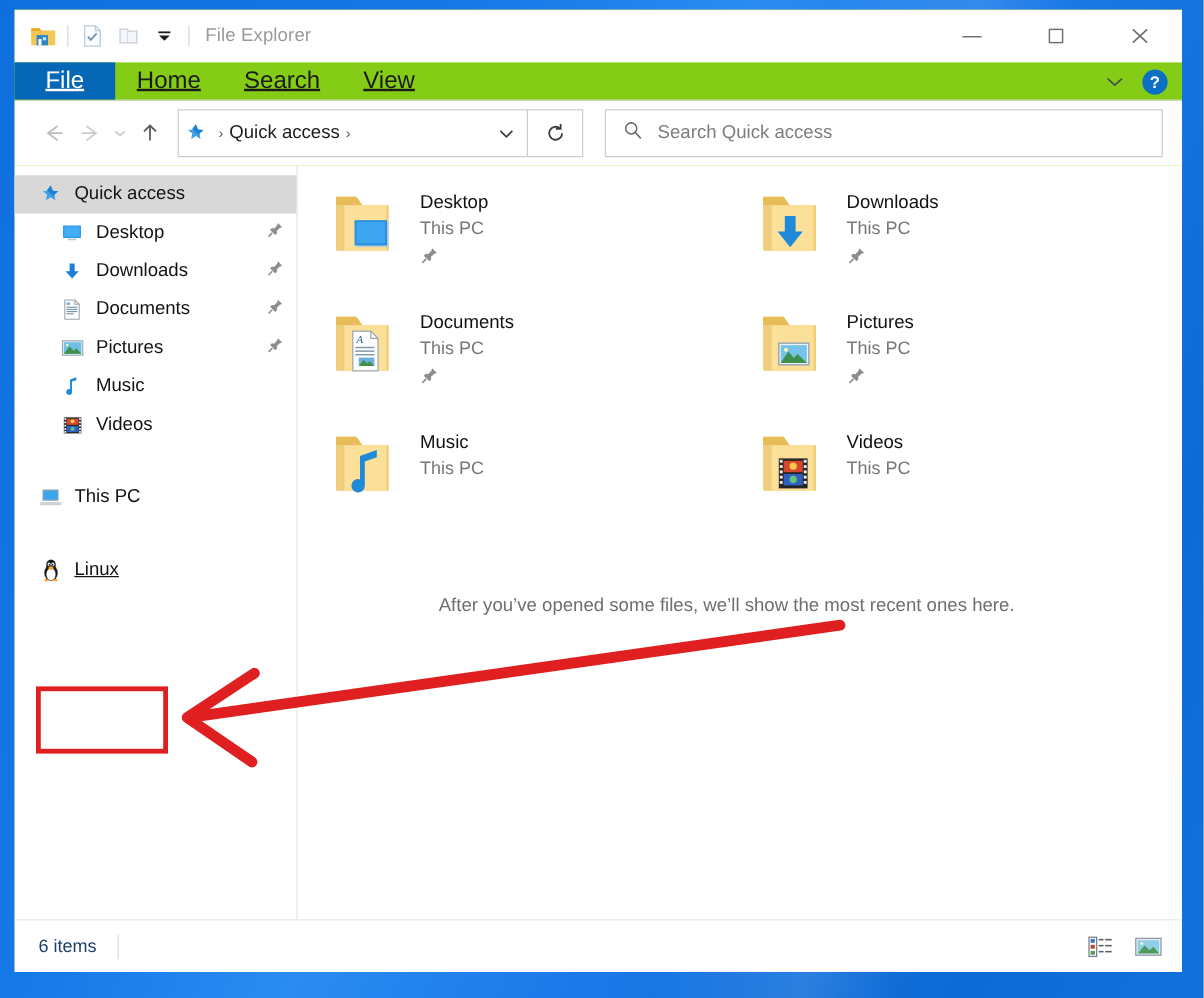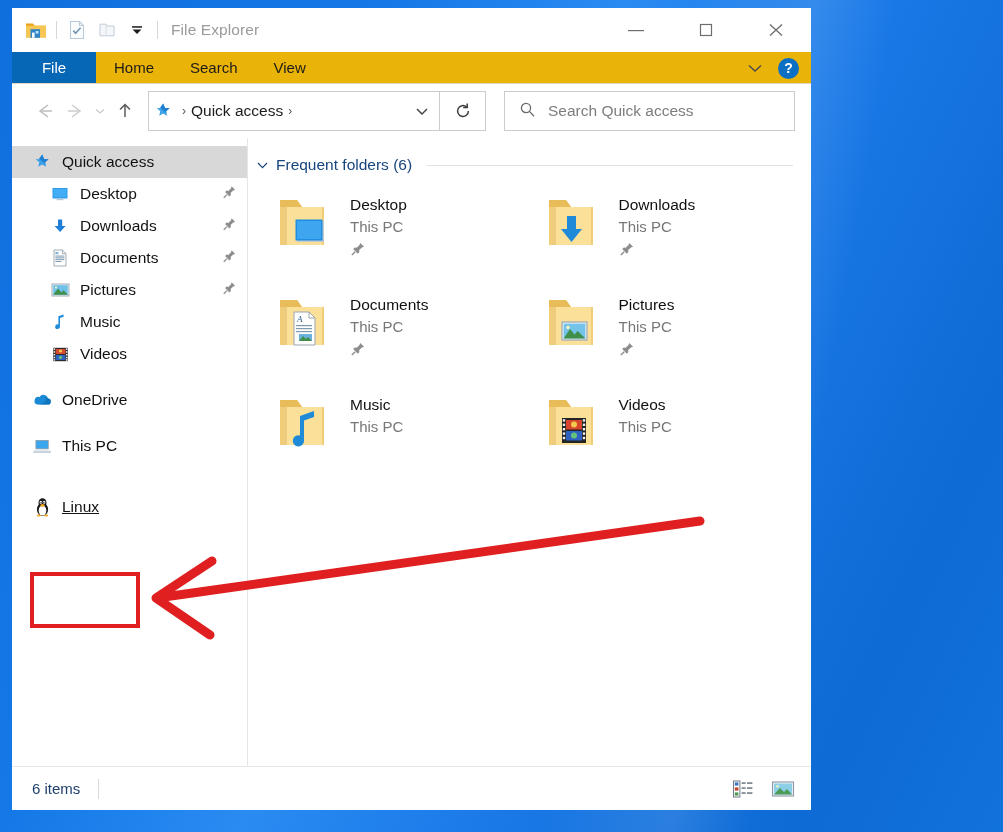--- a/index.html
+++ b/index.html
@@ -15,22 +15,22 @@
   .desktop-sheen {
     position: absolute; inset: 0;
     background: linear-gradient(100deg, rgba(255,255,255,0) 60%, rgba(255,255,255,0.10) 71%, rgba(255,255,255,0) 78%);
     pointer-events: none;
   }
 
   
   .window {
     position: absolute;
     left: 12px; top: 8px;
-    width: 799px; height: 802px;
-    background: #eab308;
+    width: 973px; height: 802px;
+    background: #84cc16;
     display: flex; flex-direction: column;
     overflow: hidden;
   }
 
   
   .titlebar {
     height: 44px; flex: 0 0 44px;
     background: #ffffff;
     display: flex; align-items: center;
     position: relative;
@@ -51,23 +51,24 @@
 
   
   .ribbon {
     height: 32px; flex: 0 0 32px;
     display: flex; align-items: stretch;
     position: relative;
     border-bottom: 1px solid #dededede;
   }
   .tab {
     display: flex; align-items: center; justify-content: center;
-    font-size: 15px; color: #1b1b1b;
+    font-size: 20px; color: #1b1b1b;
     padding: 0 18px;
     white-space: nowrap;
+    text-decoration: underline;
   }
   .tab.file {
     background: #0567b6; color: #ffffff;
     width: 84px; padding: 0;
   }
   .ribbon-right {
     position: absolute; right: 6px; top: 0; height: 32px;
     display: flex; align-items: center; gap: 10px;
   }
   .chev-btn { width: 26px; height: 26px; display: flex; align-items: center; justify-content: center; }
@@ -460,30 +461,20 @@
             <rect x="13.9" y="8" width="1.5" height="1.5" fill="#f0f0f0"></rect>
             <rect x="13.9" y="10.8" width="1.5" height="1.5" fill="#f0f0f0"></rect>
             <rect x="13.9" y="13.2" width="1.5" height="1.5" fill="#f0f0f0"></rect>
           </svg>
         </div>
         <div class="nlabel">Videos</div>
       </div>
 
       <div class="navgap"></div>
 
-      <div class="navitem lvl0">
-        <div class="ind"></div>
-        <div class="nico">
-          <svg width="20" height="14" viewBox="0 0 20 14">
-            <path d="M5.4 11.6h10.2a3 3 0 0 0 .3-6 4.5 4.5 0 0 0-8.3-1.6 3.3 3.3 0 0 0-2.2 7.6z" fill="#1b8ad6"></path>
-            <path d="M5.4 11.6h10.2a3 3 0 0 0 .3-6 4.5 4.5 0 0 0-3.1-1.5c3 2.2 1 7.3-7.4 7.5z" fill="#0f75bd"></path>
-          </svg>
-        </div>
-        <div class="nlabel">OneDrive</div>
-      </div>
 
       <div class="navgap"></div>
 
       <div class="navitem lvl0">
         <div class="ind"></div>
         <div class="nico">
           <svg width="20" height="17" viewBox="0 0 20 17">
             <rect x="3.4" y="2" width="13.4" height="9.2" rx="0.6" fill="#8fa3b2"></rect>
             <rect x="4.4" y="2.9" width="11.4" height="7.4" fill="#39a6ee"></rect>
             <path d="M2 12.4h16.2l1.2 2.6H0.8z" fill="#c9d4dc"></path>
@@ -510,29 +501,20 @@
             <path d="M4.6 17.2c-.9 1.3-.6 2.3.6 2.4 1.2.1 2.4-.6 2.9-1.6z" fill="#f5a623"></path>
             <path d="M14.4 17.2c.9 1.3.6 2.3-.6 2.4-1.2.1-2.4-.6-2.9-1.6z" fill="#f5a623"></path>
           </svg>
         </div>
         <div class="nlabel">Linux</div>
       </div>
     </div>
 
     <div class="main">
 
-      <div class="grouphdr">
-        <span class="gchev">
-          <svg width="13" height="9" viewBox="0 0 13 9">
-              <path d="M2 2 L6.5 6.6 L11 2" fill="none" stroke="#17457e" stroke-width="1.2"></path>
-            </svg>
-        </span>
-        <span class="gtitle">Frequent folders (6)</span>
-        <span class="gline"></span>
-      </div>
 
       <div class="tiles">
 
         <div class="tile">
           <div class="ticon">
             <svg width="62" height="58" viewBox="0 0 62 58">
               <path d="M8 6h17l5 7h22v38H8z" fill="#f2cd77"></path>
               <path d="M8 6h17l5 7H8z" fill="#e8bc58"></path>
               <path d="M11 13h39v38H11z" fill="#fbe09a"></path>
               <path d="M11 13h4v38h-4z" fill="#edcc7e"></path>
@@ -670,20 +652,21 @@
             </svg>
           </div>
           <div class="tmeta">
             <div class="tname">Videos</div>
             <div class="tsub">This PC</div>
           </div>
         </div>
       </div>
 
 
+      <div class="emptytext">After you’ve opened some files, we’ll show the most recent ones here.</div>
     </div>
   </div>
 
   <div class="statusbar">
     <span class="status-text">6 items</span>
     <span class="status-sep"></span>
     <div class="status-right">
       <div class="viewbtn">
         <svg width="22" height="20" viewBox="0 0 22 20">
           <rect x="1.5" y="2" width="6.4" height="16" fill="none" stroke="#6f7a85" stroke-width="1"></rect>

